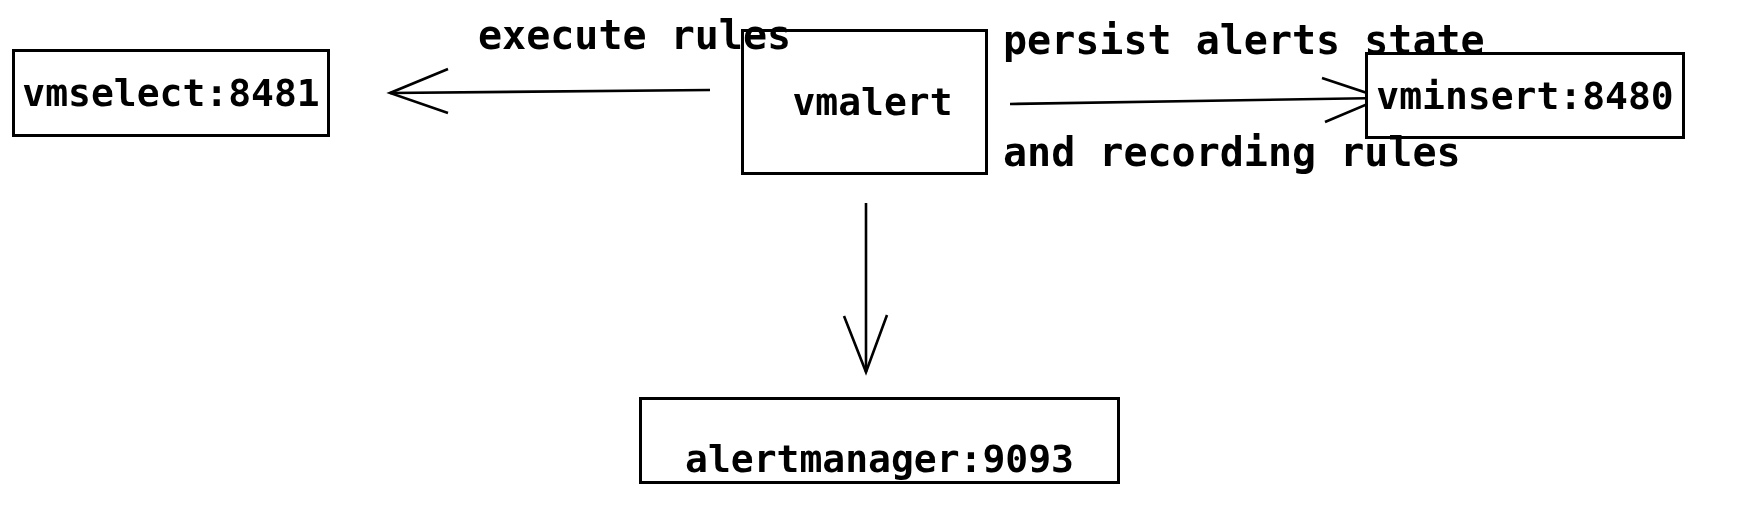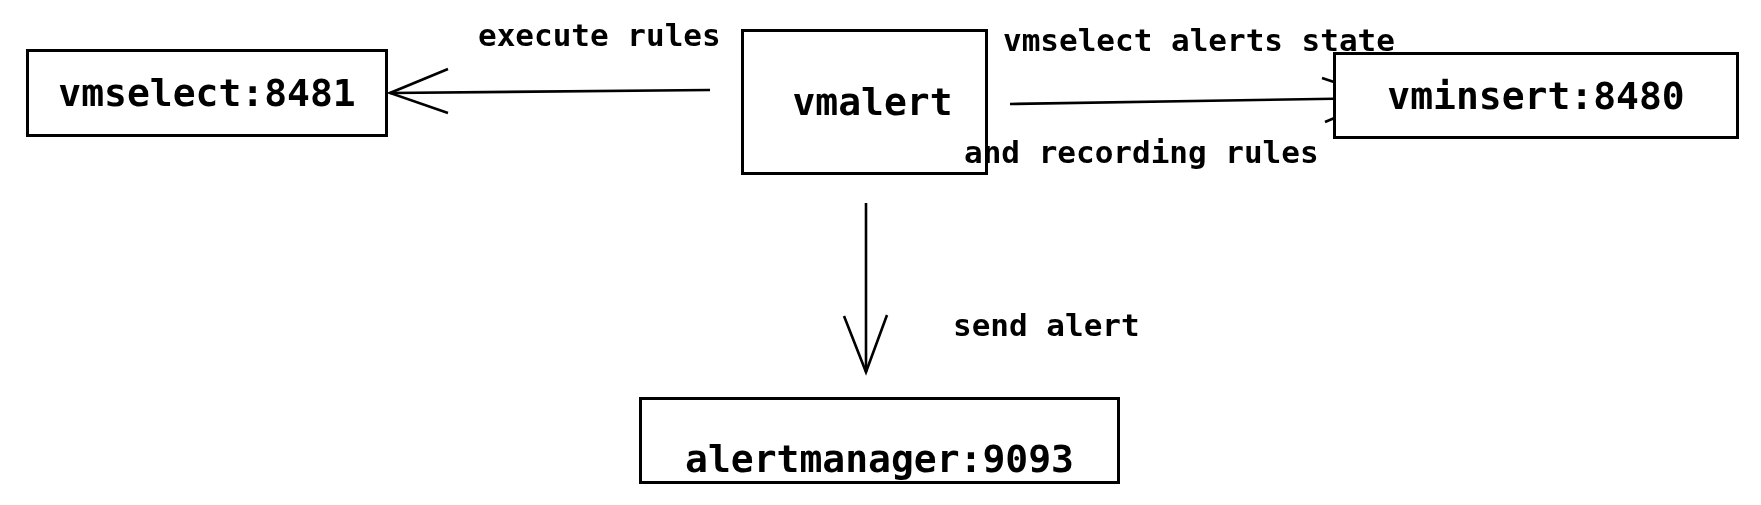--- a/index.html
+++ b/index.html
@@ -22,37 +22,37 @@
     background: #ffffff;
     display: flex;
     align-items: center;
     justify-content: center;
     font-weight: bold;
     font-size: 38px;
     letter-spacing: 0;
     white-space: nowrap;
     box-sizing: border-box;
   }
-  .node-vmselect     { left: 26px;   top: 49px;  width: 362px; height: 88px; }
+  .node-vmselect     { left: 12px;   top: 49px;  width: 318px; height: 88px; }
   .node-vmalert      { left: 741px;  top: 29px;  width: 247px; height: 146px; padding-left: 16px; }
-  .node-vminsert     { left: 1333px; top: 52px;  width: 406px; height: 87px; }
+  .node-vminsert     { left: 1365px; top: 52px;  width: 320px; height: 87px; }
   .node-alertmanager { left: 639px;  top: 397px; width: 481px; height: 87px; align-items: flex-end; }
 
   .edge-label {
     position: absolute;
     font-weight: bold;
-    font-size: 31px;
+    font-size: 40px;
     line-height: 35px;
     white-space: pre;
     color: #000000;
   }
   .lbl-execute   { left: 478px;  top: 18px; }
   .lbl-restore   { left: 480px;  top: 108px; }
   .lbl-persist   { left: 1003px; top: 23px; }
-  .lbl-recording { left: 964px; top: 135px; }
+  .lbl-recording { left: 1003px; top: 135px; }
   .lbl-send      { left: 953px;  top: 238px; }
 
   svg.edges {
     position: absolute;
     left: 0;
     top: 0;
     width: 1761px;
     height: 505px;
     pointer-events: none;
   }
@@ -97,21 +97,20 @@
     <span>vminsert:8480</span>
   </div>
 
   <div class="node node-alertmanager">
     <span>alertmanager:9093</span>
   </div>
 
   <div class="edge-label lbl-execute">execute rules</div>
 
 
-  <div class="edge-label lbl-persist">vmselect alerts state</div>
+  <div class="edge-label lbl-persist">persist alerts state</div>
 
   <div class="edge-label lbl-recording">and recording rules</div>
 
   <div class="edge-label lbl-send">
-    <div>send alert</div>
   </div>
 
 </div>
 
 </body></html>

